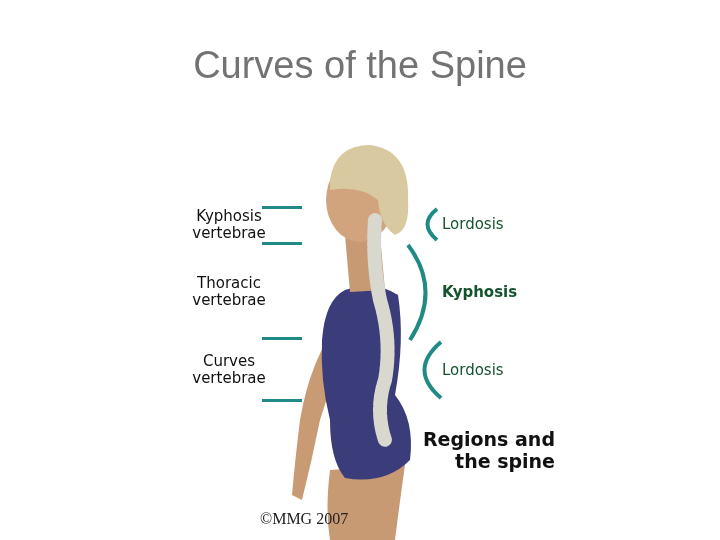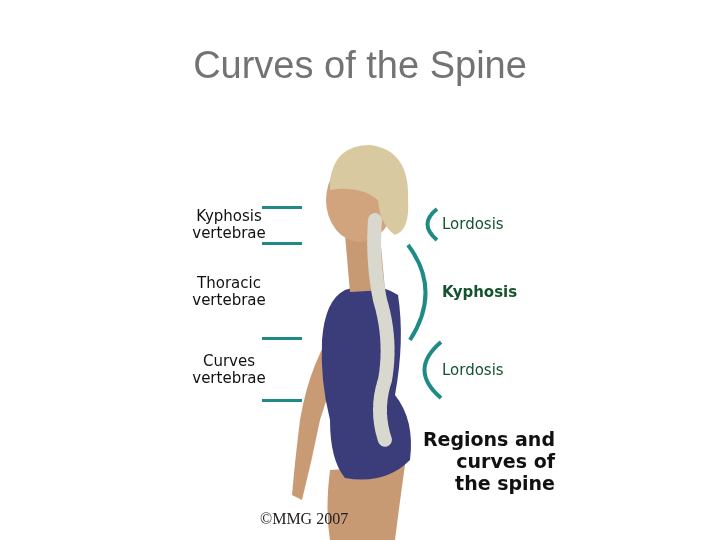--- a/index.html
+++ b/index.html
@@ -59,17 +59,16 @@
   <div>Curves</div>
   <div>vertebrae</div>
 </div>
 
 <div class="rlbl" style="left:442px; top:215px;">Lordosis</div>
 <div class="rlbl" style="left:442px; top:283px; font-weight:bold;">Kyphosis</div>
 <div class="rlbl" style="left:442px; top:361px;">Lordosis</div>
 
 <div class="caption">
   <div>Regions and</div>
-  <div>curves of</div>
   <div>the spine</div>
 </div>
 
 <div class="copy">©MMG 2007</div>
 
 </body></html>

